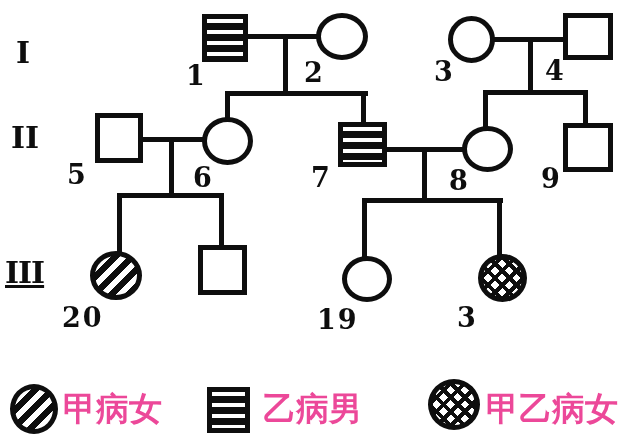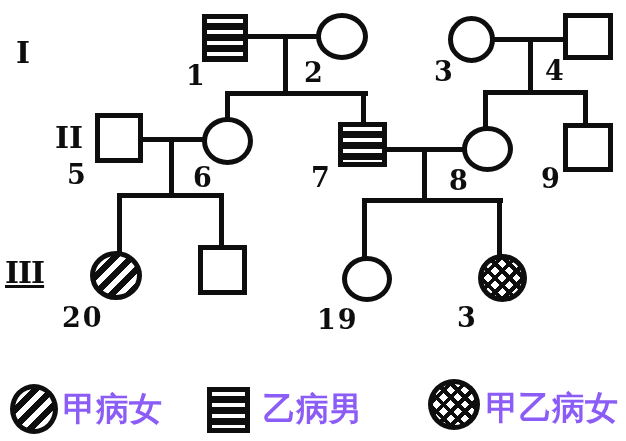--- a/index.html
+++ b/index.html
@@ -39,36 +39,36 @@
     line-height:1;
     white-space:nowrap;
   }
   .gen {
     position:absolute;
     color:#0e0e0e;
     font:bold 30px "DejaVu Serif", serif;
     line-height:1;
   }
   .gen-1 { left:16px; top:38px; }
-  .gen-2 { left:11px; top:123px;margin-left:44px; }
+  .gen-2 { left:11px; top:123px; }
   .gen-3 { left:5px;  top:258px; letter-spacing:-1px;text-decoration:underline; }
   .legend-sym { position:absolute; box-sizing:border-box; border:5px solid #0e0e0e; }
   .sym-1 { left:10px;  top:384px; width:48px; height:50px; }
   .sym-2 { left:207px; top:387px; width:43px; height:46px; }
   .sym-3 { left:428px; top:379px; width:52px; height:51px; }
   .legend-label {
     position:absolute;
-    color:#8b5cf6;
+    color:#ec4899;
     font:bold 33px "DejaVu Sans", sans-serif;
     line-height:1;
     white-space:nowrap;
   }
   .lab-1 { left:63px;  top:392px; }
   .lab-2 { left:263px; top:392px; }
-  .lab-3 { left:486px; top:392px;font-family:Liberation Serif, serif; }
+  .lab-3 { left:486px; top:392px; }
 </style>
 </head>
 <body>
 
 <div id="stage">
 
   <div class="gen gen-1">I</div>
   <div class="gen gen-2">II</div>
   <div class="gen gen-3">III</div>
 

